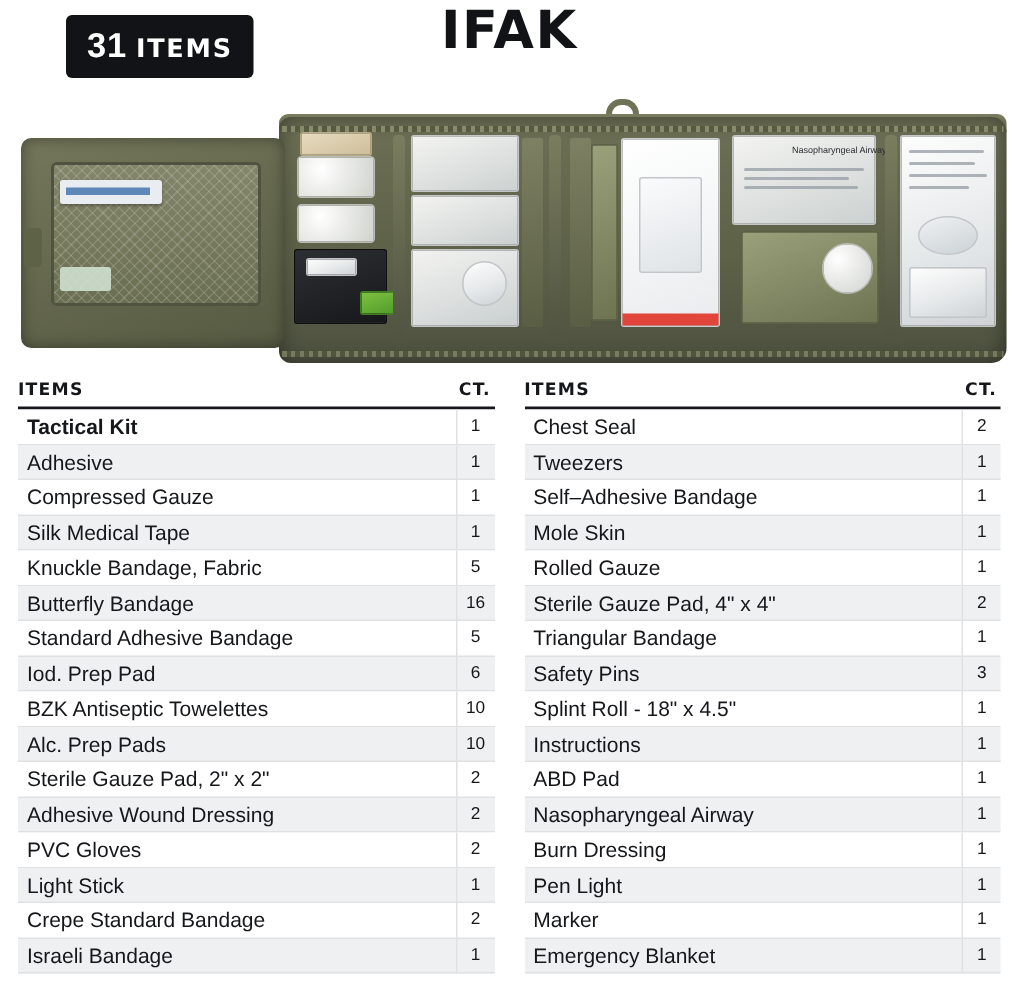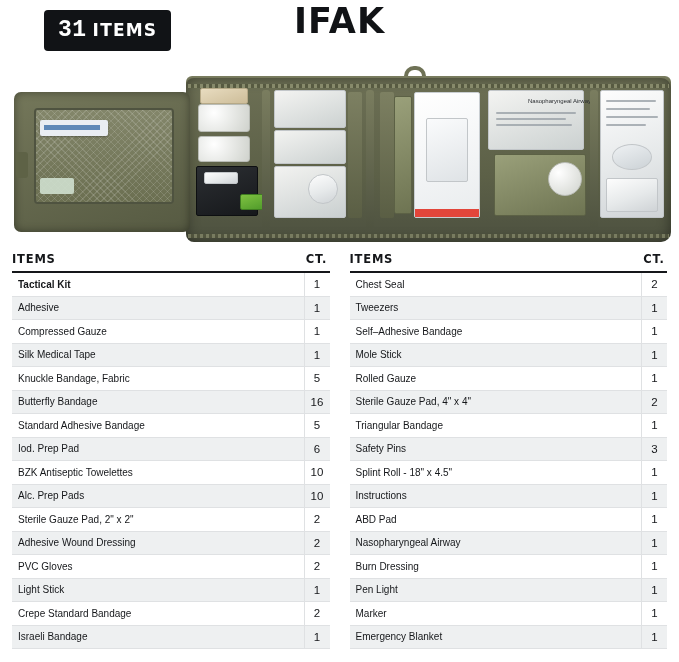--- a/index.html
+++ b/index.html
@@ -22,21 +22,21 @@
     padding: 7px 14px 8px 14px;
     display: flex;
     align-items: baseline;
     gap: 6px;
     white-space: nowrap;
   }
   .badge .num {
     font-size: 23px;
     font-weight: bold;
     letter-spacing: 0.5px;
-    font-family: Liberation Mono, monospace;
+    font-family: Liberation Sans, sans-serif;
   }
   .badge .word {
     font-size: 17px;
     font-weight: bold;
     letter-spacing: 1.2px;
     font-family: "DejaVu Sans", sans-serif;
   }
   .badge-left { left: 44px; top: 10px; }
   .badge-right { right: 44px; top: 10px; }
 
@@ -248,21 +248,21 @@
   }
   .row {
     display:flex;
     align-items:stretch;
     height:23.5px;
   }
   .row .name {
     flex:1;
     display:flex;
     align-items:center;
-    font-size:10px;
+    font-size:14px;
     color:#15171a;
     background:#ffffff;
     padding-left:6px;
     border-bottom:1px solid #dfe1e3;
     overflow:hidden;
     white-space:nowrap;
     text-overflow:ellipsis;
   }
   .row.alt .name { background:#eef0f1; }
   .row.bold .name { font-weight:bold; }
@@ -444,21 +444,21 @@
       </div>
       <div class="row alt">
         <div class="name">Tweezers</div>
         <div class="ct">1</div>
       </div>
       <div class="row">
         <div class="name">Self–Adhesive Bandage</div>
         <div class="ct">1</div>
       </div>
       <div class="row alt">
-        <div class="name">Mole Stick</div>
+        <div class="name">Mole Skin</div>
         <div class="ct">1</div>
       </div>
       <div class="row">
         <div class="name">Rolled Gauze</div>
         <div class="ct">1</div>
       </div>
       <div class="row alt">
         <div class="name">Sterile Gauze Pad, 4" x 4"</div>
         <div class="ct">2</div>
       </div>

